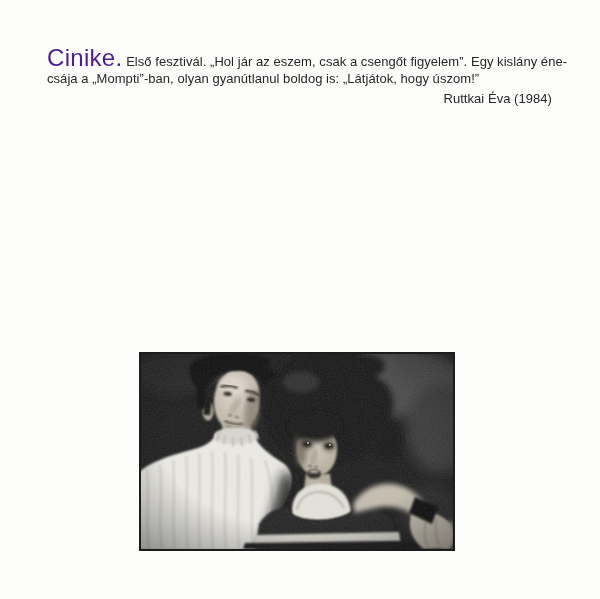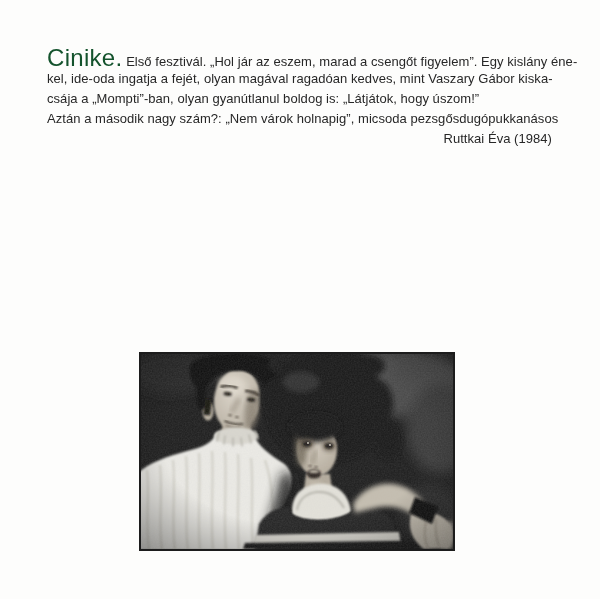--- a/index.html
+++ b/index.html
@@ -8,38 +8,36 @@
     position:absolute;inset:0;background:#fdfdfc;
     font-family:"Liberation Sans", sans-serif;
   }
   .text-block{
     position:absolute;left:47px;top:48px;width:505px;
     color:#272727;font-size:13px;letter-spacing:0.05px;
   }
   .line{height:20px;line-height:20px;white-space:nowrap;overflow:visible;}
   .line.first{height:21px;}
   .line.just{text-align:justify;text-align-last:justify;text-justify:inter-word;}
-  .lead{font-size:24px;letter-spacing:0.3px;color:#14532d;}
+  .lead{font-size:24px;letter-spacing:0.3px;color:#4c1d95;}
   .sig{height:20px;line-height:20px;text-align:right;color:#272727;}
   .photo-frame{
     position:absolute;left:139px;top:352px;width:312px;height:195px;
     border:2px solid #1c1c1c;background:#191919;
   }
   .photo-frame svg{display:block;width:100%;height:100%;}
 </style>
 </head>
 <body>
 
 <div class="page">
 
   <div class="text-block">
-    <div class="line first just"><span class="lead">Cinike.</span><span> Első fesztivál. „Hol jár az eszem, marad a csengőt figyelem”. Egy kislány éne-</span></div>
-    <div class="line just">kel, ide-oda ingatja a fejét, olyan magával ragadóan kedves, mint Vaszary Gábor kiska-</div>
+    <div class="line first just"><span class="lead">Cinike.</span><span> Első fesztivál. „Hol jár az eszem, csak a csengőt figyelem”. Egy kislány éne-</span></div>
     <div class="line">csája a „Mompti”-ban, olyan gyanútlanul boldog is: „Látjátok, hogy úszom!”</div>
-    <div class="line just">Aztán a második nagy szám?: „Nem várok holnapig”, micsoda pezsgősdugópukkanásos</div>
     <div class="sig">Ruttkai Éva (1984)</div>
   </div>
 
   <div class="photo-frame">
     <svg viewBox="0 0 312 195" preserveAspectRatio="none" xmlns="http://www.w3.org/2000/svg">
       <defs>
         <radialGradient id="mf" cx="42%" cy="38%" r="75%">
           <stop offset="0%" stop-color="#ddd6ca"></stop>
           <stop offset="70%" stop-color="#c0b8aa"></stop>
           <stop offset="100%" stop-color="#9e9587"></stop>

